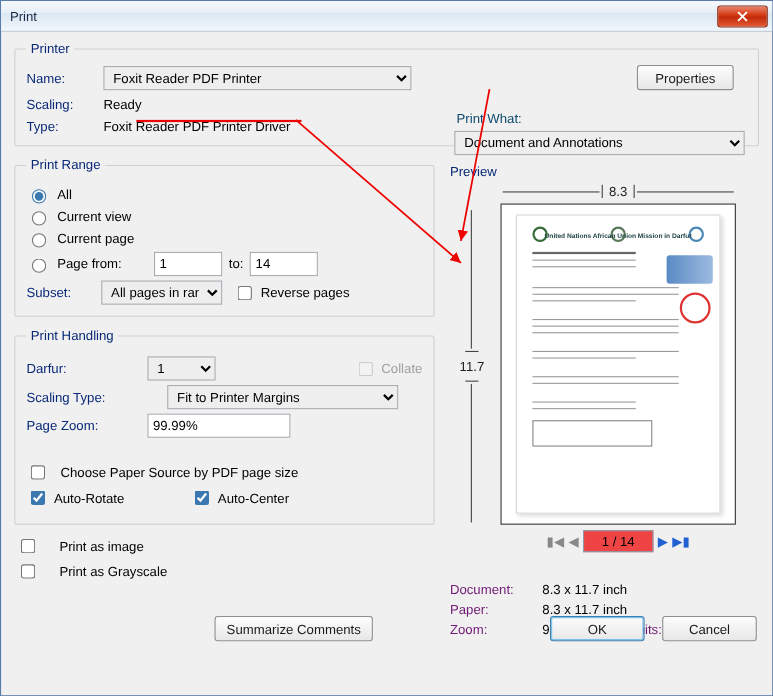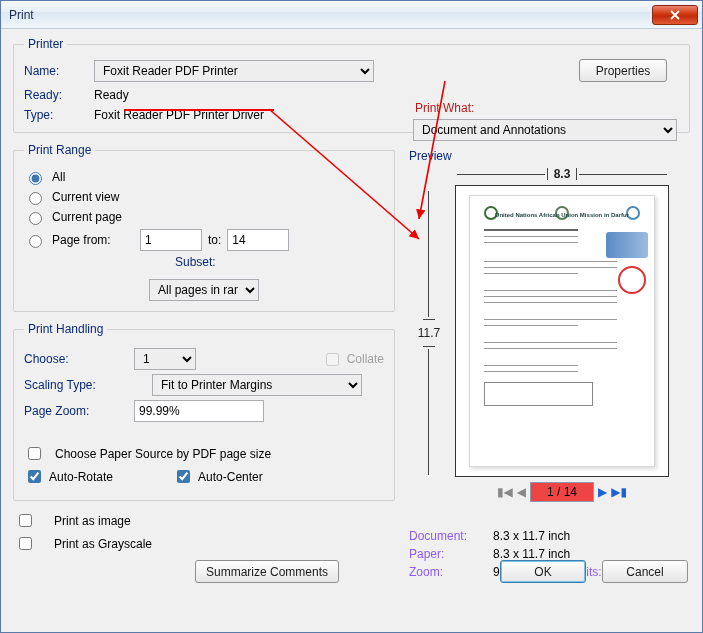--- a/index.html
+++ b/index.html
@@ -57,43 +57,42 @@
   .two-col { display: flex; gap: 12px; }
   .left-col { width: 382px; }
   .right-col { flex: 1; }
 
   .range-grid .row { gap: 6px; }
   .radio { margin-right: 4px; accent-color: #3b78b0; }
   .check { margin-right: 4px; accent-color: #3b78b0; }
   .range-inputs { display: flex; align-items: center; gap: 6px; }
   .num { width: 62px; text-align: left; }
   .pages-pattern { width: 200px; }
-  .subset-row { display: flex; align-items: center; gap: 10px; margin-top: 4px; flex-direction: column; }
+  .subset-row { display: flex; align-items: center; gap: 10px; margin-top: 4px; }
   .subset-row select { width: 110px; text-align: center; }
 
   .handling-grid { }
   .handling-grid .row { gap: 10px; }
   .handling-grid select.copies { width: 62px; }
   .handling-grid select.scaling { width: 210px; margin-left: 18px; }
   .zoom-input { width: 130px; }
 
   .free-checks { margin: 6px 0 12px 2px; }
   .free-checks .row { gap: 18px; }
   .inline-pair { display: inline-flex; align-items: center; gap: 4px; }
 
-  .print-what-lbl { color: #b91c1c; margin: 6px 0 4px 2px; }
+  .print-what-lbl { color: #0c4a6e; margin: 6px 0 4px 2px; }
   .print-what-sel { width: 264px; }
 
   .preview-label { color: #0a2a78; margin: 6px 0 2px 2px; }
   .preview-wrap { position: relative; width: 270px; height: 360px; }
   .dim-h {
     position: absolute; top: 0; left: 48px; right: 8px; height: 18px;
     display: flex; align-items: center; 
     color: #222;
-    font-weight: bold;
   }
   .dim-h::before, .dim-h::after {
     content: ""; flex: 1; border-top: 1px solid #444; margin: 0 2px;
   }
   .hcap-l, .hcap-r { width: 1px; height: 12px; background: #444; }
   .dim-v {
     position: absolute; top: 24px; left: 0; width: 44px; bottom: 48px;
     display: flex; flex-direction: column; align-items: center; justify-content: center;
     color: #222;
   }
@@ -139,21 +138,21 @@
   }
   .pager .nav { color: #888; cursor: pointer; }
   .pager .nav.active { color: #2060d0; }
   .pager-box {
     width: 64px; height: 20px; border: 1px solid #8c9aab;
     display: flex; align-items: center; justify-content: center; background: #ef4444;
   }
 
   .meta { margin: 4px 0 0 2px; }
   .meta .row { gap: 8px; }
-  .meta .mlbl { width: 76px; color: #8b5cf6; }
+  .meta .mlbl { width: 76px; color: #701a75; }
 
   .bottom-bar {
     position: absolute; left: 0; right: 0; bottom: 12px;
     display: flex; align-items: center; padding: 0 14px;
   }
   .bottom-bar .spacer { flex: 1; }
   .bottom-bar .btn { min-width: 86px; }
   .bottom-bar .gap { width: 16px; }
   .sum-btn { min-width: 140px; margin-left: 180px; }
 
@@ -182,21 +181,21 @@
 
     <fieldset>
       <legend>Printer</legend>
       <div class="printer-grid">
         <span class="lbl">Name:</span>
         <select style="width:280px;">
           <option>Foxit Reader PDF Printer</option>
         </select>
         <button class="btn props-btn">Properties</button>
 
-        <span class="lbl">Ready:</span>
+        <span class="lbl">Scaling:</span>
         <span>Ready</span>
         <div></div>
 
         <span class="lbl">Type:</span>
         <span>Foxit Reader PDF Printer Driver</span>
         <div></div>
       </div>
 
       <div style="position:absolute; right:10px; top:44px; width:266px;">
         <div class="print-what-lbl">Print What:</div>
@@ -228,27 +227,31 @@
             <span style="width:82px">Page from:</span>
             <div class="range-inputs">
               <input type="text" class="num" value="1" style="">
               <span>to:</span>
               <input type="text" class="num" value="14" style="">
             </div>
           </div>
           <div class="subset-row">
             <span class="lbl" style="width:58px">Subset:</span>
             <select><option>All pages in range</option></select>
+            <span class="inline-pair">
+              <input type="checkbox" class="check" style="">
+              <span>Reverse pages</span>
+            </span>
           </div>
         </fieldset>
 
         <fieldset class="handling-grid">
           <legend>Print Handling</legend>
           <div class="row">
-            <span class="lbl" style="width:100px">Choose:</span>
+            <span class="lbl" style="width:100px">Darfur:</span>
             <select class="copies"><option>1</option></select>
             <span style="flex:1"></span>
             <span class="inline-pair" style="color:#a0a0a0">
               <input type="checkbox" class="check" disabled="" style="">
               <span>Collate</span>
             </span>
           </div>
           <div class="row">
             <span class="lbl" style="width:100px">Scaling Type:</span>
             <select class="scaling"><option>Fit to Printer Margins</option></select>

